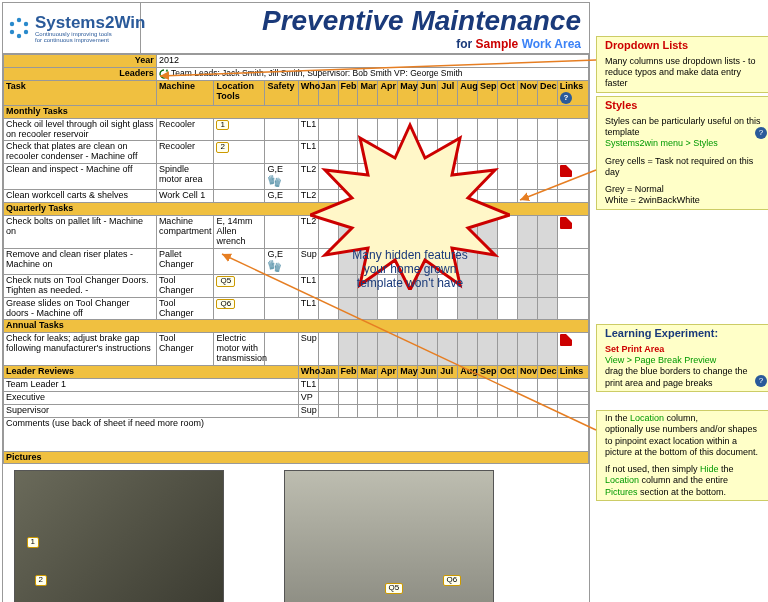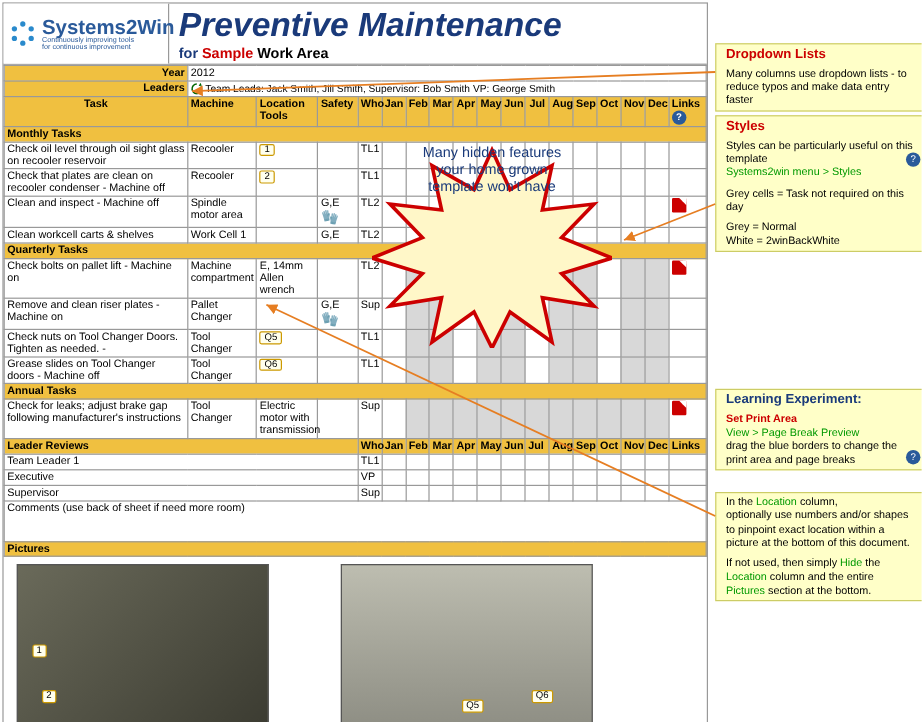--- a/index.html
+++ b/index.html
@@ -26,32 +26,32 @@
     border-right:1px solid #999; background:#fff;
   }
   .logo-mark {
     width:24px; height:24px; margin-right:4px; position:relative;
     display:flex; align-items:center; justify-content:center;
   }
   .logo-mark svg { width:24px; height:24px; }
   .logo-text { line-height:1; }
   .logo-text .lt1 { font-size:17px; color:#2a5a9a; font-weight:bold; }
   .logo-text .lt2 { font-size:6px; color:#2a5a9a; }
-  .title-cell { flex:1; padding:2px 8px; }
+  .title-cell { flex:1; padding:2px 8px;text-align:right; }
   .title-cell h1 {
     margin:0; font-size:28px; color:#1a3a7a; font-weight:bold; font-style:italic;
   }
   .subtitle { font-size:12px; font-weight:bold; }
   .subtitle .for { color:#1a3a7a; }
   .subtitle .sample { color:#c00; }
-  .subtitle .wa { color:#000000; }
+  .subtitle .wa { color:#3b82f6; }
   table { border-collapse: collapse; width:100%; table-layout:fixed; }
   td, th { border:1px solid #999; padding:1px 2px; font-size:9px; line-height:1.1; vertical-align:top; }
   .hdr-row td { background:#f0c040; font-weight:bold; }
-  .hdr-row .task-h { text-align:center; }
+  .hdr-row .task-h { text-align:left; }
   .year-row td { background:#fff; }
   .year-label { text-align:right; font-weight:bold; background:#f0c040 !important; }
   .leaders-row td { background:#fff; }
   .leaders-label { text-align:right; font-weight:bold; background:#f0c040 !important; }
   .leaders-val { font-size:8.5px; }
   .reload-icon { display:inline-block; width:10px; height:10px; vertical-align:middle; }
   .section-hdr td { background:#f0c040; font-weight:bold; }
   .month-col { width:18px; text-align:center; }
   .links-col { width:28px; text-align:center; }
   .wk-col { width:18px; text-align:center; }
@@ -84,21 +84,21 @@
   }
   .callout {
     position:absolute; width:176px; background:#ffffc8; border:1px solid #cc6;
     padding:2px 8px; font-size:9px; line-height:1.25;
   }
   .callout h3 { margin:0 0 3px 0; font-size:11px; color:#c00; font-weight:bold; }
   .callout h3.blue { color:#1a3a7a; }
   .callout .green { color:#090; }
   .starburst {
     position:absolute; left:310px; top:120px; width:200px; height:170px;
-    display:flex; align-items:flex-start; justify-content:center;
+    display:flex; align-items:flex-end; justify-content:center;
   }
   .starburst svg { position:absolute; left:0; top:0; width:100%; height:100%; }
   .starburst .stext {
     position:relative; width:130px; text-align:center; font-size:12px;
     color:#1a3a7a; font-weight:normal;
   }
   .arrow-line { position:absolute; pointer-events:none; }
 </style>
 </head>
 <body>

